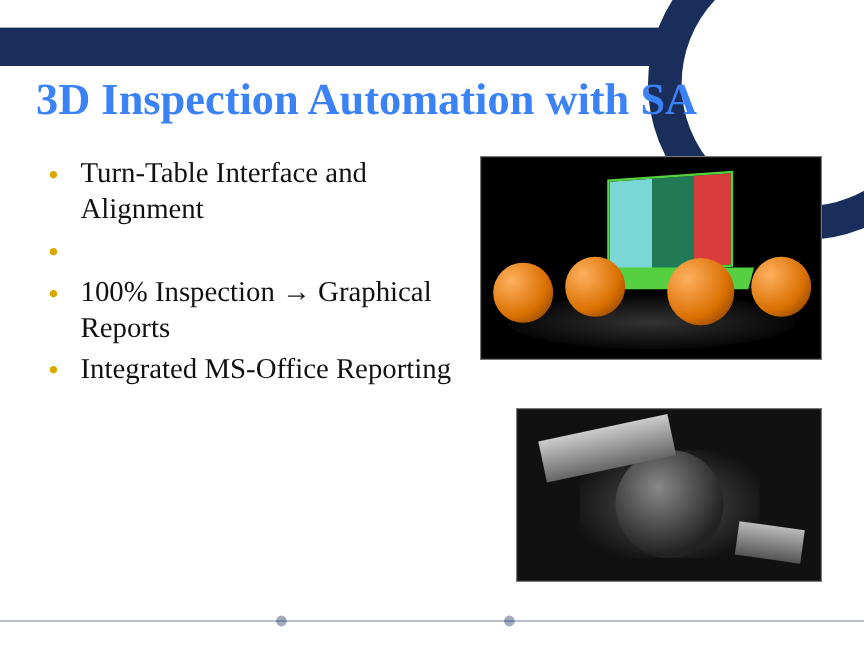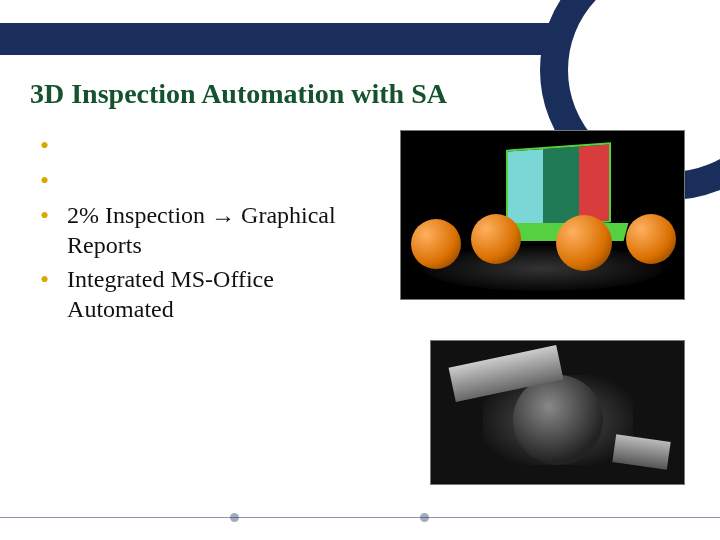--- a/index.html
+++ b/index.html
@@ -44,23 +44,22 @@
     width: 9px; height: 9px;
     background: rgba(200,210,230,0.7);
     border-radius: 50%;
   }
   .dot.d1 { left: 160px; }
   .dot.d2 { left: 240px; }
   .dot.d3 { left: 400px; }
   .slide-title {
     position: absolute;
     top: 62px; left: 30px;
-    font-size: 28px;
-    color: #14532d;
-    margin-top: 16px;
+    font-size: 37px;
+    color: #3b82f6;
   }
   .content {
     position: absolute;
     top: 130px; left: 30px;
     width: 350px;
   }
   .bullet-list {
     list-style: none;
   }
   .bullet-list li {
@@ -191,31 +190,32 @@
   <div class="dot d3"></div>
 </div>
 <div class="swoosh"></div>
 
 <h1 class="slide-title">3D Inspection Automation with SA</h1>
 
 <div class="content">
   <ul class="bullet-list">
     <li>
       <span class="bullet">•</span>
-    </li>
-    <li>
-      <span class="bullet">•</span>
-    </li>
-    <li>
-      <span class="bullet">•</span>
-      <span>2% Inspection → Graphical Reports</span>
-    </li>
-    <li>
-      <span class="bullet">•</span>
-      <span>Integrated MS-Office Automated</span>
+      <span>Turn-Table Interface and Alignment</span>
+    </li>
+    <li>
+      <span class="bullet">•</span>
+    </li>
+    <li>
+      <span class="bullet">•</span>
+      <span>100% Inspection → Graphical Reports</span>
+    </li>
+    <li>
+      <span class="bullet">•</span>
+      <span>Integrated MS-Office Reporting</span>
     </li>
   </ul>
 </div>
 
 <div class="img-box img-top" title="Point-cloud spheres and colored CAD box on a turntable">
   <div class="turntable"></div>
   <div class="cad-box"></div>
   <div class="cad-base"></div>
   <div class="sphere s1"></div>
   <div class="sphere s2"></div>

